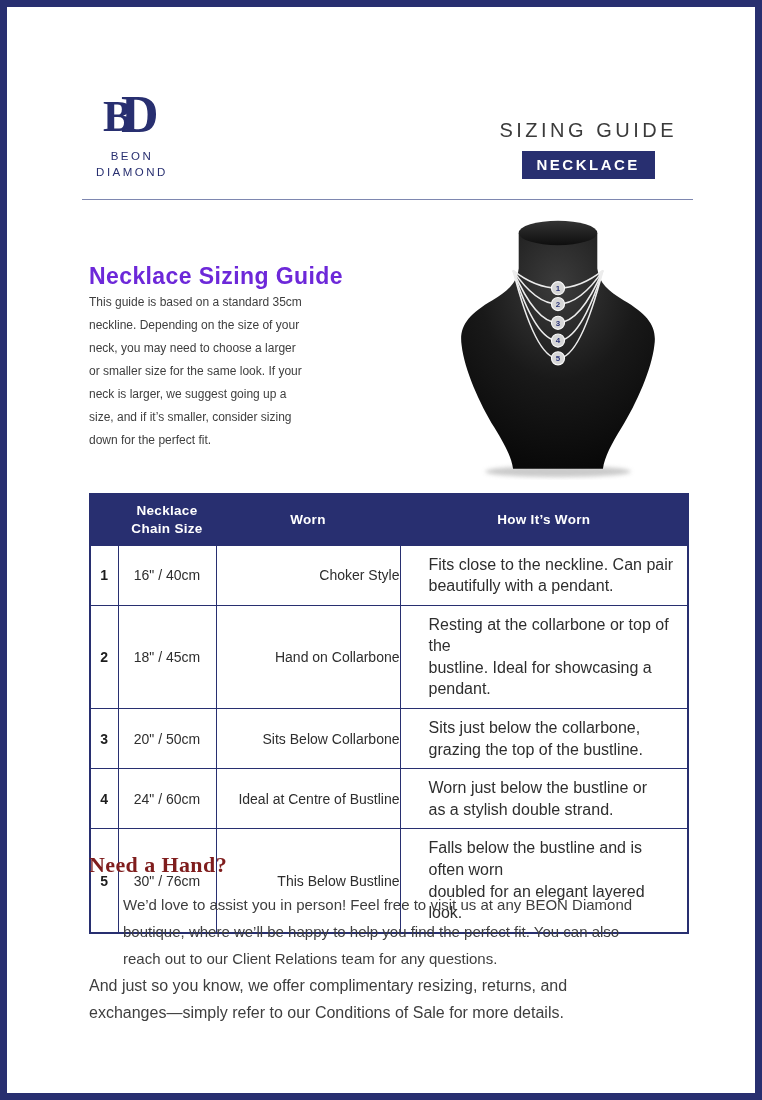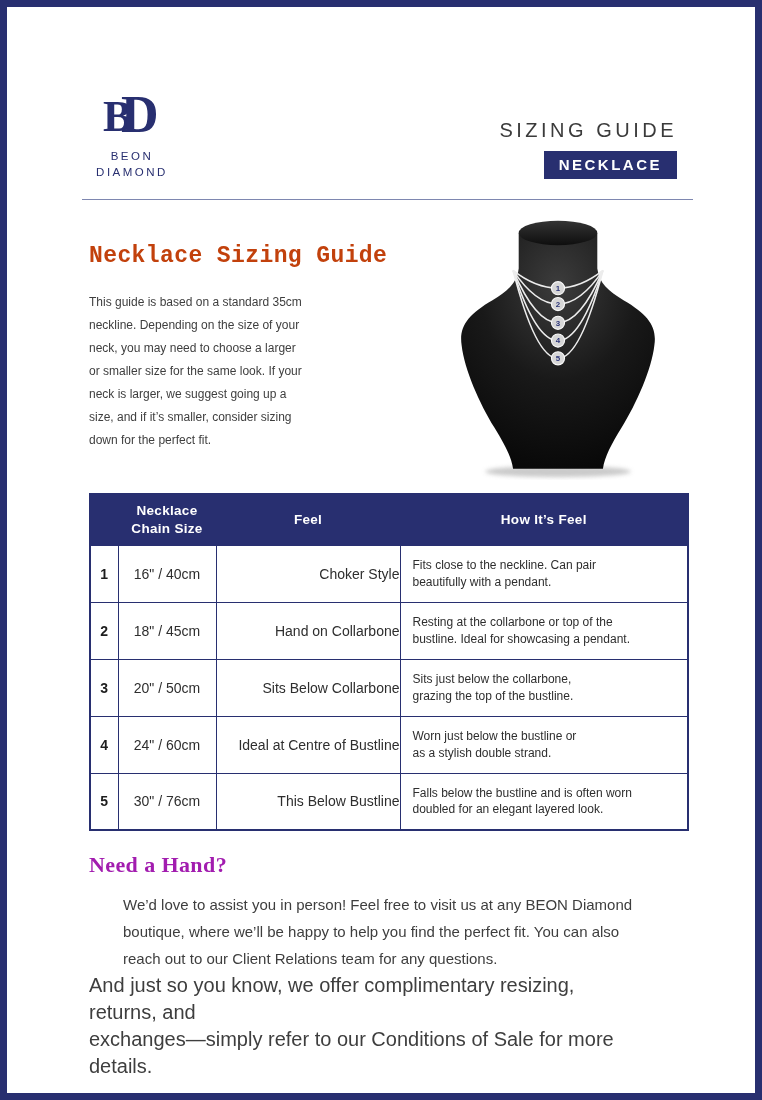--- a/index.html
+++ b/index.html
@@ -9,29 +9,29 @@
     position:relative; width:762px; height:1100px; margin:0 auto;
     background:#ffffff; border:7px solid #282f70; overflow:hidden;
   }
   
   .logo-block { position:absolute; left:84px; top:80px; width:82px; text-align:center; color:#282f70; }
   .monogram { position:relative; height:62px; font-family:"Liberation Serif", serif; color:#282f70; }
   .m-b { position:absolute; left:12px; top:8px; font-size:44px; font-weight:bold; line-height:1; }
   .m-d { position:absolute; left:30px; top:2px; font-size:52px; font-weight:bold; line-height:1; }
   .brand-line { font-family:Liberation Sans, sans-serif; font-size:11.5px; letter-spacing:2.5px; line-height:1.35; color:#282f70; }
   
-  .header-right { position:absolute; right:78px; top:112px; text-align:right; }
+  .header-right { position:absolute; right:78px; top:112px; text-align:center; }
   .sizing-guide-title { font-size:20px; letter-spacing:3.5px; color:#3b3b3b; font-weight:400; }
   .necklace-badge { display:inline-block; margin-top:9px; background:#282f70; color:#ffffff;
     font-size:15px; font-weight:bold; letter-spacing:2.5px; padding:5px 15px 6px 15px; }
   
   .divider { position:absolute; left:75px; top:192px; width:611px; height:1px; background:#7e87b0; }
   
-  .intro-heading { position:absolute; left:82px; top:236px; font-family:Liberation Mono, monospace;
-    font-size:23px; font-weight:bold; letter-spacing:0.4px; color:#c2410c; }
+  .intro-heading { position:absolute; left:82px; top:256px; font-family:Liberation Sans, sans-serif;
+    font-size:23px; font-weight:bold; letter-spacing:0.4px; color:#6d28d9; }
   .intro-body { position:absolute; left:82px; top:284px; width:320px; font-size:12px;
     line-height:23px; color:#3e3e3e; white-space:pre-line; }
   
   .bust-figure { position:absolute; left:448px; top:211px; width:206px; height:262px; }
   
   .size-table { position:absolute; left:82px; top:486px; border-collapse:collapse;
     border:2.5px solid #282f70; table-layout:fixed; width:598px; }
   .size-table th, .size-table td { border:1.5px solid #282f70; }
   .size-table thead th { background:#282f70; color:#ffffff; font-size:13.5px; font-weight:bold;
     height:51px; text-align:center; vertical-align:middle; letter-spacing:0.3px;
@@ -39,27 +39,27 @@
   .size-table thead th + th { border-left:1px solid rgba(255,255,255,0.55); }
   .size-table tbody tr { height:57px; }
   .size-table td { vertical-align:middle; color:#2e2e2e; background:#ffffff; }
   .col-num   { width:28px; }
   .col-size  { width:98px; }
   .col-style { width:184px; }
   .col-worn  { width:288px; }
   td.cell-num  { text-align:center; font-weight:bold; font-size:14px; color:#1d1d1d; }
   td.cell-size { text-align:center; font-size:14px; }
   td.cell-style{ text-align:right; font-size:14px; }
-  td.cell-worn { text-align:left; font-size:12px; line-height:1.35; padding:8px 8px 8px 12px; white-space:pre-line;margin-left:40px; }
+  td.cell-worn { text-align:left; font-size:16px; line-height:1.35; padding:8px 8px 8px 28px; white-space:pre-line;margin-left:40px; }
   
   .help-heading { position:absolute; left:82px; top:845px; font-family:"Liberation Serif", serif;
-    font-size:22px; font-weight:bold; letter-spacing:0.4px; color:#a21caf; }
+    font-size:22px; font-weight:bold; letter-spacing:0.4px; color:#7f1d1d; }
   .help-p1 { position:absolute; left:82px; top:884px; width:545px; font-size:15px;
     line-height:27px; color:#3e3e3e; white-space:pre-line;margin-left:34px; }
-  .help-p2 { position:absolute; left:82px; top:965px; width:545px; font-size:20px;
+  .help-p2 { position:absolute; left:82px; top:965px; width:545px; font-size:16px;
     line-height:27px; color:#3e3e3e; white-space:pre-line; }
 </style>
 </head>
 <body>
 
 <div class="page">
 
   <div class="logo-block">
     <div class="monogram">
       <span class="m-b">B</span>
@@ -136,22 +136,22 @@
       <col class="col-num">
         <col class="col-size">
         <col class="col-style">
         <col class="col-worn">
     </colgroup>
     <thead>
       <tr>
         <th></th>
         <th>Necklace
 Chain Size</th>
-        <th>Feel</th>
-        <th>How It’s Feel</th>
+        <th>Worn</th>
+        <th>How It’s Worn</th>
       </tr>
     </thead>
     <tbody>
       <tr>
         <td class="cell-num">1</td>
         <td class="cell-size">16" / 40cm</td>
         <td class="cell-style">Choker Style</td>
         <td class="cell-worn">Fits close to the neckline. Can pair
 beautifully with a pendant.</td>
       </tr>

